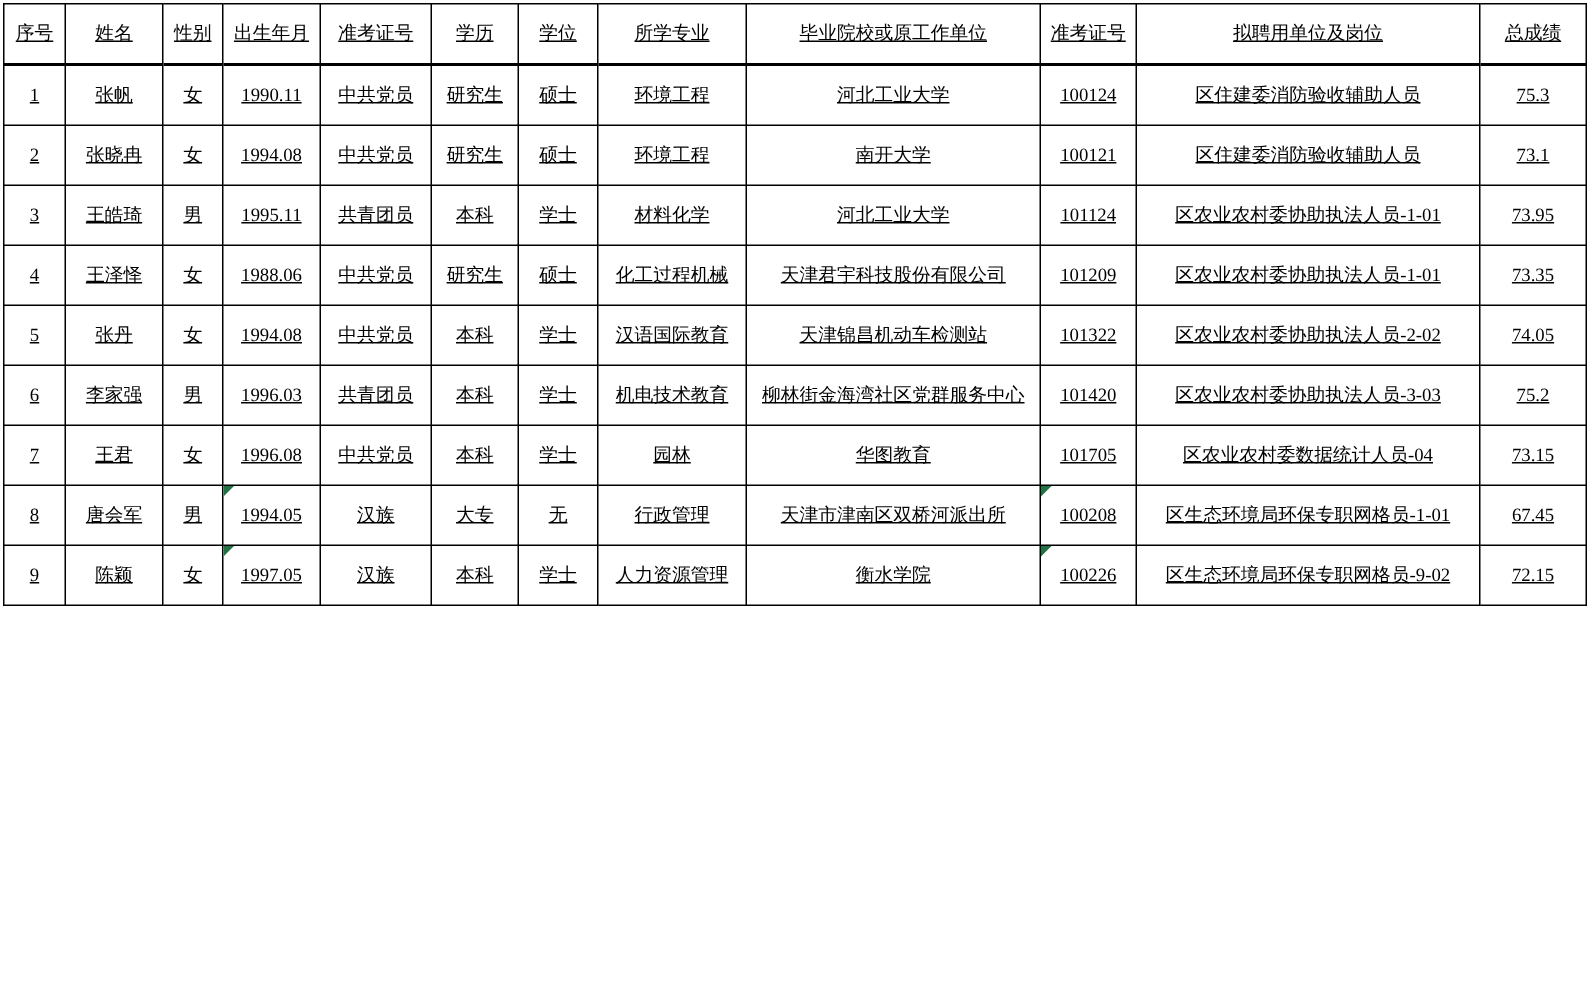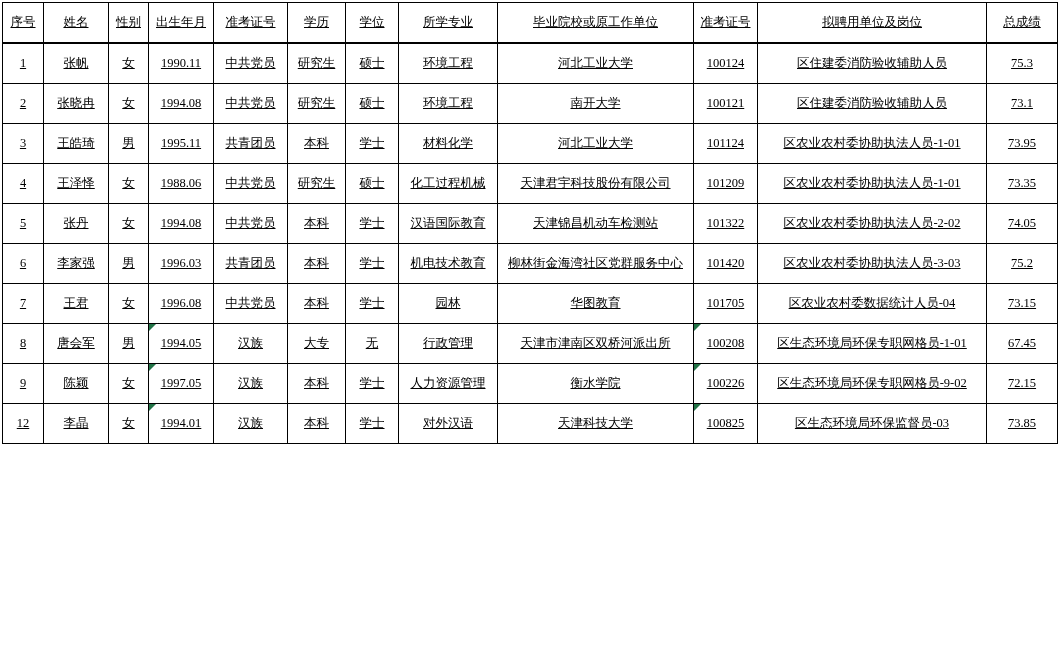--- a/index.html
+++ b/index.html
@@ -223,29 +223,15 @@
           <td class="flagged">1997.05</td>
           <td>汉族</td>
           <td>本科</td>
           <td>学士</td>
           <td>人力资源管理</td>
           <td>衡水学院</td>
           <td class="flagged">100226</td>
           <td>区生态环境局环保专职网格员-9-02</td>
           <td>72.15</td>
         </tr>
-        <tr>
-          <td>12</td>
-          <td>李晶</td>
-          <td>女</td>
-          <td class="flagged">1994.01</td>
-          <td>汉族</td>
-          <td>本科</td>
-          <td>学士</td>
-          <td>对外汉语</td>
-          <td>天津科技大学</td>
-          <td class="flagged">100825</td>
-          <td>区生态环境局环保监督员-03</td>
-          <td>73.85</td>
-        </tr>
       </tbody>
   </table>
 </div>
 
 </body></html>

